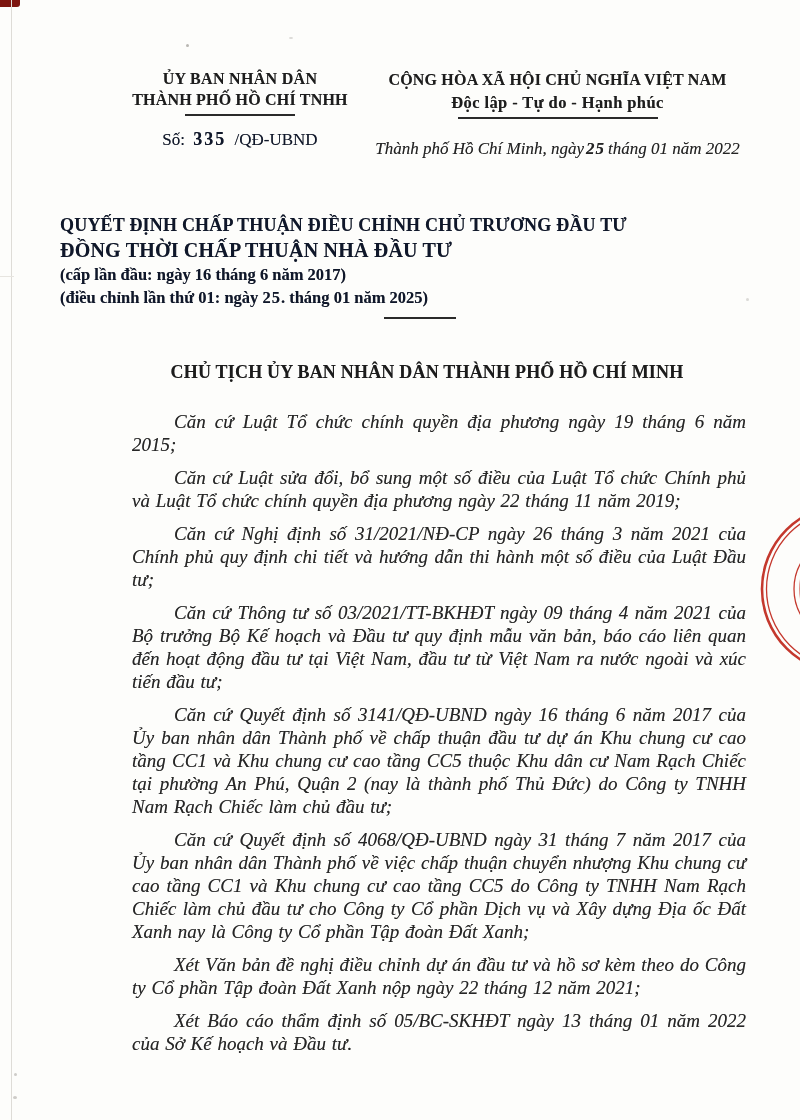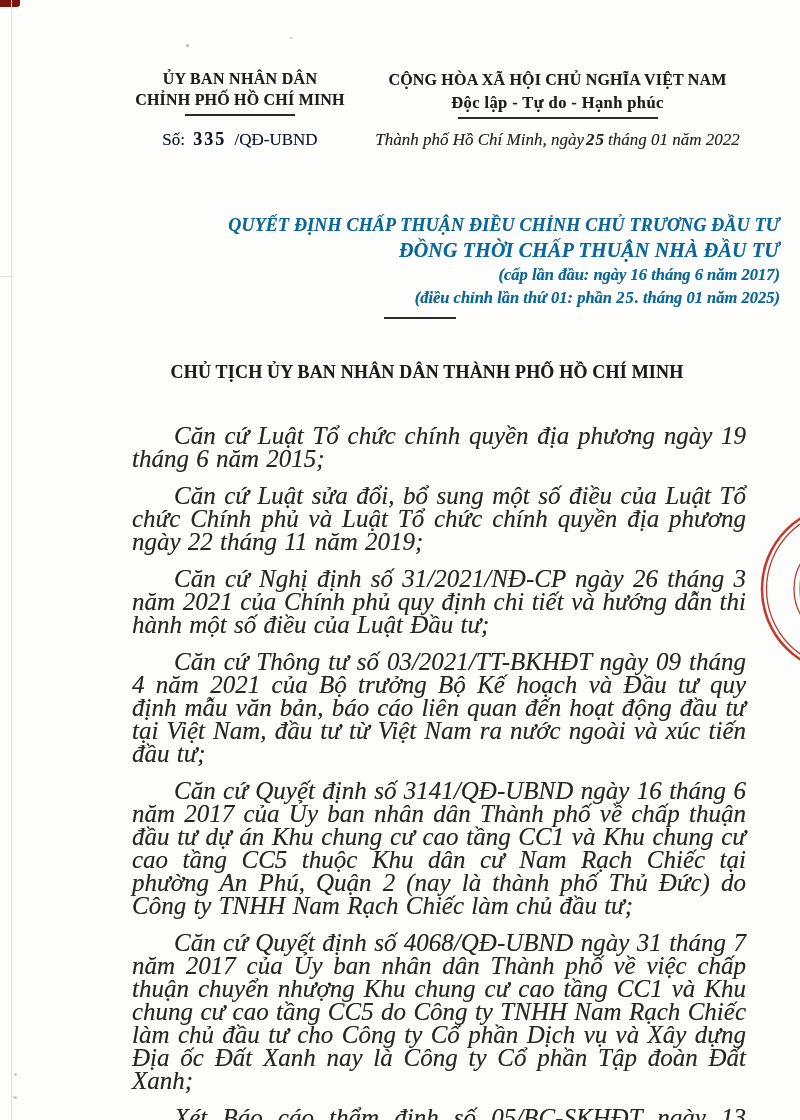--- a/index.html
+++ b/index.html
@@ -28,40 +28,40 @@
   .header-left .l1{font-weight:bold;font-size:16px;line-height:21px;letter-spacing:.3px;}
   .header-left .l2{font-weight:bold;font-size:16px;line-height:22px;letter-spacing:.2px;}
   .rule-left{width:110px;height:2px;background:#2a2a2a;margin:3px auto 0 auto;}
   .doc-number{margin-top:13px;font-size:17px;color:#0f172a;}
   .doc-number .num{font-weight:bold;font-size:18px;letter-spacing:2px;padding:0 4px;}
 
   .header-right{position:absolute;left:365px;top:69px;width:385px;text-align:center;color:#1d1d1d;}
   .header-right .l1{font-weight:bold;font-size:16px;line-height:22px;letter-spacing:.2px;}
   .header-right .l2{font-weight:bold;font-size:16.5px;line-height:23px;letter-spacing:.4px;}
   .rule-right{width:200px;height:2px;background:#2a2a2a;margin:3px auto 0 auto;}
-  .date-line{margin-top:11px;font-style:italic;font-size:17px;color:#242424;white-space:nowrap;}
+  .date-line{margin-top:20px;font-style:italic;font-size:17px;color:#242424;white-space:nowrap;}
   .date-line .num{font-weight:bold;font-style:italic;letter-spacing:1px;margin-left:2px;margin-right:3px;}
 
   
-  .title-block{position:absolute;left:60px;top:213px;width:720px;text-align:right;color:#0369a1;font-style:italic;}
+  .title-block{position:absolute;left:60px;top:213px;width:720px;text-align:left;color:#0f172a;}
   .title-block .t1{font-weight:bold;font-size:18px;line-height:25px;letter-spacing:.2px;}
   .title-block .t2{font-weight:bold;font-size:20px;line-height:25px;letter-spacing:.2px;}
   .title-block .n1{font-weight:bold;font-size:16.5px;line-height:23px;margin-top:0;}
   .title-block .n2{font-weight:bold;font-size:16.5px;line-height:23px;}
   .title-block .n2 .num{letter-spacing:1px;}
   .rule-title{width:72px;height:2px;background:#2a2a2a;margin:8px auto 0 auto;}
 
   .issuer{position:absolute;left:40px;top:362px;width:774px;text-align:center;
     font-weight:bold;font-size:18px;letter-spacing:.2px;color:#1c1c1c;}
 
   
   .body{position:absolute;left:132px;top:410px;width:614px;}
   .body p{
-    margin:14px 0 10px 0;
-    font-style:italic;font-size:25px;line-height:23px;
+    margin:0 0 10px 0;
+    font-style:italic;font-size:19px;line-height:23px;
     text-align:justify;text-indent:42px;
     word-spacing:1px;color:#262626;
   }
 
   
   .stamp{position:absolute;left:734px;top:497px;opacity:.92;}
 </style>
 </head>
 <body>
 
@@ -71,21 +71,21 @@
   <div class="scan-line"></div>
   <div class="scan-scratch"></div>
   <div class="speck s1"></div>
   <div class="speck s2"></div>
   <div class="speck s3"></div>
   <div class="speck s4"></div>
   <div class="speck s5"></div>
 
   <div class="header-left txt">
     <div class="l1">ỦY BAN NHÂN DÂN</div>
-    <div class="l2">CHỈNH PHỐ HỒ CHÍ MINH</div>
+    <div class="l2">THÀNH PHỐ HỒ CHÍ TNHH</div>
     <div class="rule-left"></div>
     <div class="doc-number">
       <span>Số:</span>
       <span class="num">335</span>
       <span>/QĐ-UBND</span>
     </div>
   </div>
 
   <div class="header-right txt">
     <div class="l1">CỘNG HÒA XÃ HỘI CHỦ NGHĨA VIỆT NAM</div>
@@ -94,35 +94,36 @@
     <div class="date-line">
       <span>Thành phố Hồ Chí Minh, ngày</span><span class="num">25</span><span>tháng 01 năm 2022</span>
     </div>
   </div>
 
   <div class="title-block txt">
     <div class="t1">QUYẾT ĐỊNH CHẤP THUẬN ĐIỀU CHỈNH CHỦ TRƯƠNG ĐẦU TƯ</div>
     <div class="t2">ĐỒNG THỜI CHẤP THUẬN NHÀ ĐẦU TƯ</div>
     <div class="n1">(cấp lần đầu: ngày 16 tháng 6 năm 2017)</div>
     <div class="n2">
-      <span>(điều chỉnh lần thứ 01: phần</span>
+      <span>(điều chỉnh lần thứ 01: ngày</span>
       <span class="num">25</span><span>. tháng 01 năm 2025)</span>
     </div>
     <div class="rule-title"></div>
   </div>
 
   <div class="issuer txt">CHỦ TỊCH ỦY BAN NHÂN DÂN THÀNH PHỐ HỒ CHÍ MINH</div>
 
   <div class="body txt">
       <p>Căn cứ Luật Tổ chức chính quyền địa phương ngày 19 tháng 6 năm 2015;</p>
       <p>Căn cứ Luật sửa đổi, bổ sung một số điều của Luật Tổ chức Chính phủ và Luật Tổ chức chính quyền địa phương ngày 22 tháng 11 năm 2019;</p>
       <p>Căn cứ Nghị định số 31/2021/NĐ-CP ngày 26 tháng 3 năm 2021 của Chính phủ quy định chi tiết và hướng dẫn thi hành một số điều của Luật Đầu tư;</p>
       <p>Căn cứ Thông tư số 03/2021/TT-BKHĐT ngày 09 tháng 4 năm 2021 của Bộ trưởng Bộ Kế hoạch và Đầu tư quy định mẫu văn bản, báo cáo liên quan đến hoạt động đầu tư tại Việt Nam, đầu tư từ Việt Nam ra nước ngoài và xúc tiến đầu tư;</p>
       <p>Căn cứ Quyết định số 3141/QĐ-UBND ngày 16 tháng 6 năm 2017 của Ủy ban nhân dân Thành phố về chấp thuận đầu tư dự án Khu chung cư cao tầng CC1 và Khu chung cư cao tầng CC5 thuộc Khu dân cư Nam Rạch Chiếc tại phường An Phú, Quận 2 (nay là thành phố Thủ Đức) do Công ty TNHH Nam Rạch Chiếc làm chủ đầu tư;</p>
       <p>Căn cứ Quyết định số 4068/QĐ-UBND ngày 31 tháng 7 năm 2017 của Ủy ban nhân dân Thành phố về việc chấp thuận chuyển nhượng Khu chung cư cao tầng CC1 và Khu chung cư cao tầng CC5 do Công ty TNHH Nam Rạch Chiếc làm chủ đầu tư cho Công ty Cổ phần Dịch vụ và Xây dựng Địa ốc Đất Xanh nay là Công ty Cổ phần Tập đoàn Đất Xanh;</p>
+      <p>Xét Văn bản đề nghị điều chỉnh dự án đầu tư và hồ sơ kèm theo do Công ty Cổ phần Tập đoàn Đất Xanh nộp ngày 22 tháng 12 năm 2021;</p>
       <p>Xét Báo cáo thẩm định số 05/BC-SKHĐT ngày 13 tháng 01 năm 2022 của Sở Kế hoạch và Đầu tư.</p>
     </div>
 
   <svg class="stamp" width="66" height="176" viewBox="0 0 66 176" aria-hidden="true">
     <g transform="translate(-734,-497)">
       <g fill="none" stroke="#c0281c">
         <circle cx="846" cy="589" r="84" stroke-width="2.6"></circle>
         <circle cx="846" cy="589" r="79.5" stroke-width="1.3"></circle>
         <circle cx="846" cy="589" r="52" stroke-width="1.3"></circle>
         <circle cx="846" cy="589" r="46" stroke-width="2" opacity=".55"></circle>

